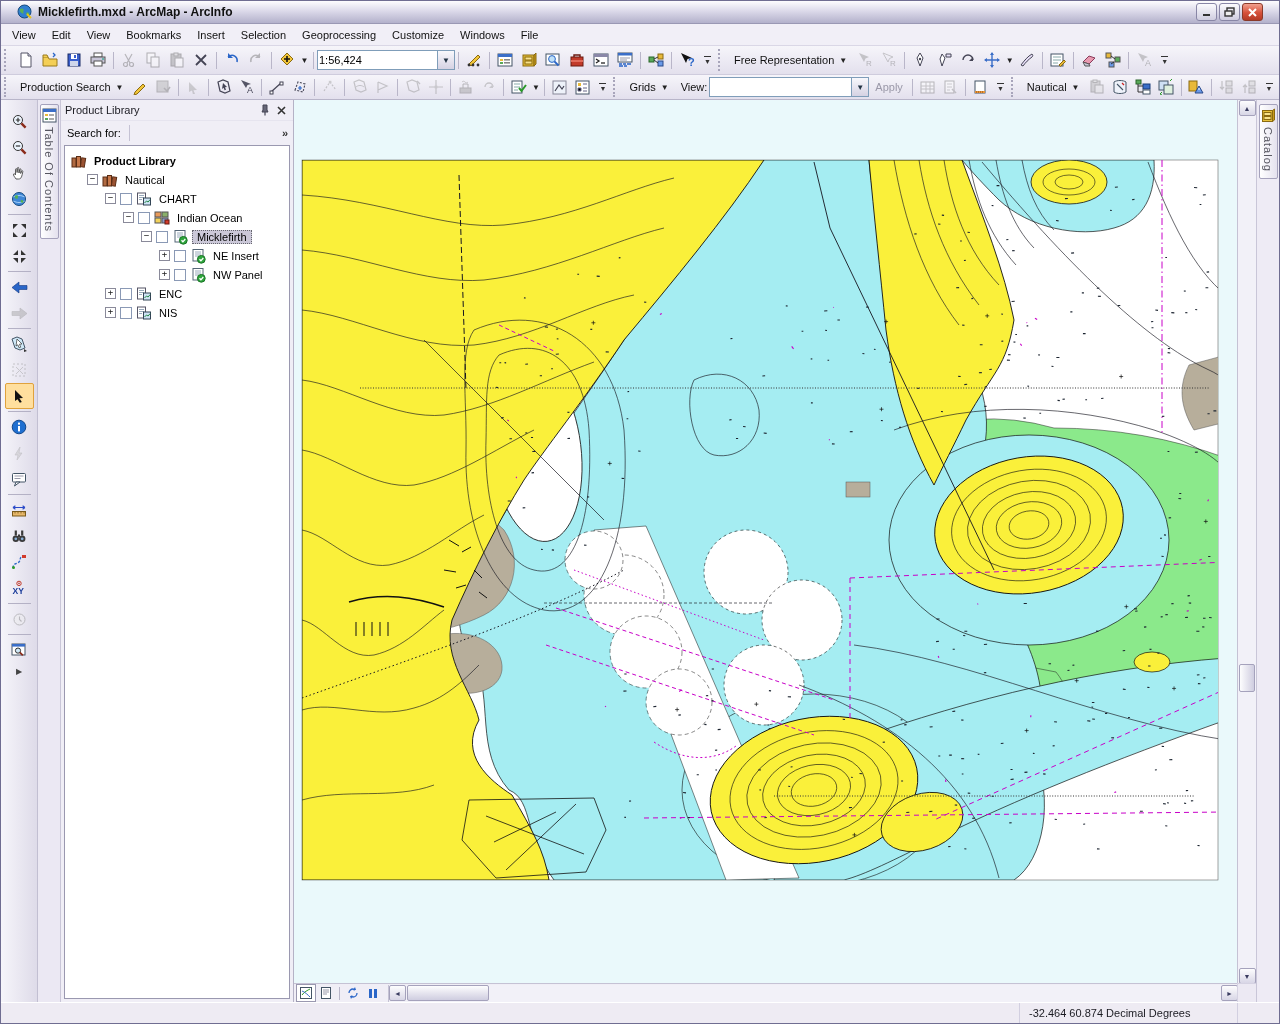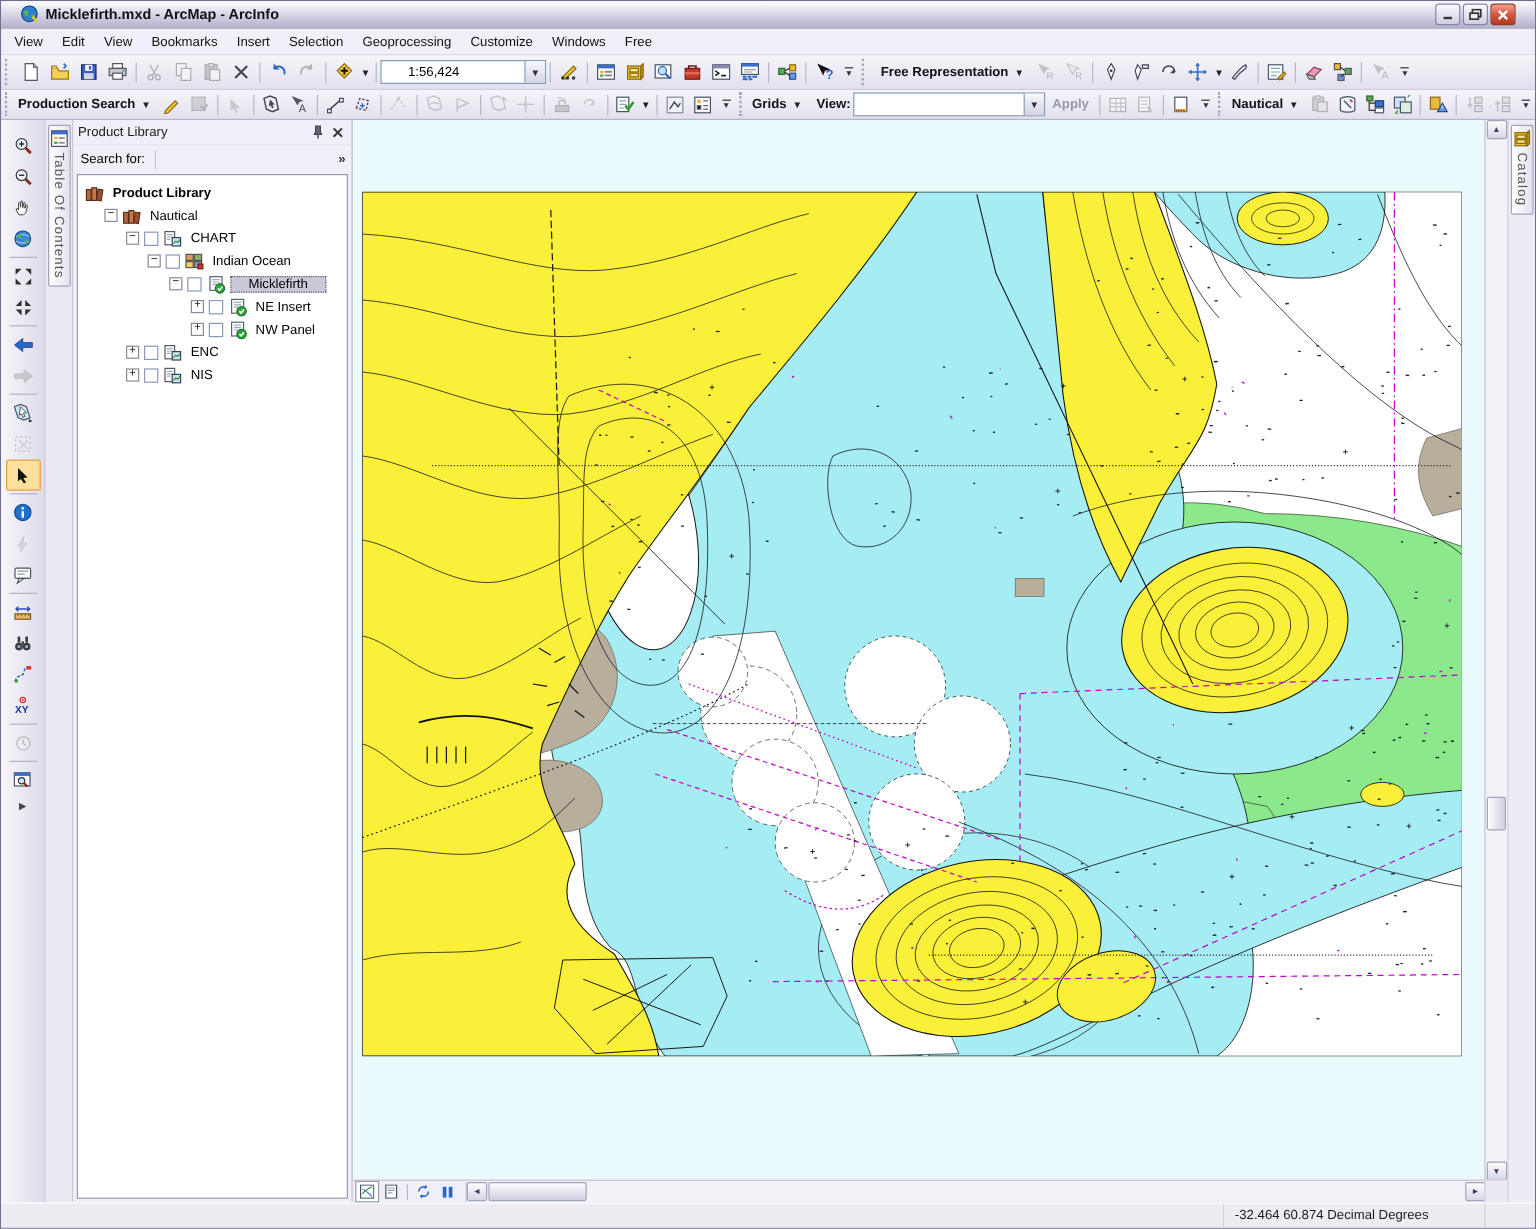--- a/index.html
+++ b/index.html
@@ -19,24 +19,24 @@
 .r1{height:28px}
 .r2{height:24px;border-top:1px solid #cfccdd;border-bottom:1px solid #b8b5c9}
 .grip{width:5px;height:80%;border-left:2px dotted #a8a5bb;margin:0 3px 0 2px}
 .tbtn{width:22px;height:22px;border:1px solid transparent;border-radius:2px;display:flex;align-items:center;justify-content:center;flex:none;position:relative}
 .r2 .tbtn{width:21px;height:20px}
 .sep{width:1px;height:17px;background:#b9b6c9;margin:0 3px;flex:none}
 .drop{width:11px;height:20px;display:flex;align-items:center;justify-content:center;font-size:8px;color:#222;flex:none}
 .ofl{width:13px;height:20px;display:flex;flex-direction:column;align-items:center;justify-content:center;color:#333;font-size:7px;margin:0 2px;flex:none}
 .ofl i{display:block;width:7px;border-top:1px solid #333;margin-bottom:1px}
 .combo{height:20px;background:#fff;border:1px solid #7f9db9;display:flex;align-items:center;box-sizing:border-box;flex:none}
-.combo .cval{flex:1;padding:0 22px;color:#000;overflow:hidden;white-space:nowrap}
+.combo .cval{flex:1;padding:0 1px;color:#000;overflow:hidden;white-space:nowrap}
 .combo .cbtn{width:17px;height:100%;background:linear-gradient(#f8f8fc,#d5d2e3);border-left:1px solid #7f9db9;display:flex;align-items:center;justify-content:center;font-size:8px;color:#234;box-sizing:border-box}
 .lblbtn{height:22px;display:flex;align-items:center;gap:5px;padding:0 6px;color:#111;flex:none;white-space:nowrap}
-.lblbtn b{font-weight:bold}
+.lblbtn b{font-weight:normal}
 .lblbtn .dar{font-size:8px;color:#222}
 .dis{filter:grayscale(1);opacity:.42}
 .graytxt{color:#9b99a9}
 .ic{display:block}
 
 .main{flex:1;display:flex;min-height:0;background:#e9e6f2}
 .toolstrip{width:36px;background:linear-gradient(90deg,#f6f5fa,#dedbe9);border-right:1px solid #c2bfd2;display:flex;flex-direction:column;align-items:center;padding-top:8px;flex:none}
 .tsb{width:27px;height:24px;display:flex;align-items:center;justify-content:center;border:1px solid transparent;border-radius:2px;flex:none}
 .tsb.active{background:#ffdf9e;border-color:#e0a23c}
 .tsep{width:23px;height:1px;background:#b4b1c5;margin:2px 0;flex:none}
@@ -50,21 +50,21 @@
 .pltitle{flex:1;color:#1b1b22}
 .hbtn{width:16px;height:15px;display:flex;align-items:center;justify-content:center;color:#333;font-size:11px}
 .searchrow{height:23px;display:flex;align-items:center;padding:0 6px;gap:8px;flex:none;border-top:1px solid #e6e4ef}
 .srsep{width:1px;height:16px;background:#c5c2d4}
 .chev{margin-left:auto;font-weight:bold;color:#333;letter-spacing:-1px}
 .tree{flex:1;margin:1px 3px 3px 3px;background:#fff;border:1px solid #9a98b0;padding-top:5px;overflow:hidden}
 .trow{height:19px;display:flex;align-items:center;gap:4px;white-space:nowrap}
 .texp{width:9px;height:9px;border:1px solid #8a8a9a;background:#fff;font-size:9px;line-height:7px;text-align:center;color:#222;flex:none;font-family:"DejaVu Sans Mono",monospace}
 .tcheck{width:12px;height:12px;border:1px solid #8a99b5;background:#fff;flex:none;box-sizing:border-box}
 .tlabel{padding:1px 3px;color:#000}
-.sel .tlabel{background:#cbc8d8;border:1px dotted #66666e;padding:0 14px}
+.sel .tlabel{background:#cbc8d8;border:1px dotted #66666e;padding:0 4px}
 .bold{font-weight:bold}
 .ticon{width:16px;height:16px;flex:none}
 
 .maparea{flex:1;position:relative;background:#eaf9fb;min-width:0}
 #chartsvg{position:absolute;left:0;top:0}
 .mapbottom{position:absolute;left:0;right:18px;bottom:0;height:18px;background:#f0eef6;border-top:1px solid #c5c2d4;display:flex;align-items:center;padding-left:2px}
 .mbtn{width:18px;height:16px;display:flex;align-items:center;justify-content:center;border:1px solid transparent;flex:none}
 .mbtn.pressed{border-color:#9a98b0;background:#fff}
 .msep{width:1px;height:13px;background:#b9b6c9;margin:0 3px}
 .hscroll{flex:1;height:17px;background:#f2f1f8;border-left:1px solid #c5c2d4;display:flex;align-items:center;margin-left:5px}
@@ -117,21 +117,21 @@
   <div class="menubar">
     <span class="mi">View</span>
     <span class="mi">Edit</span>
     <span class="mi">View</span>
     <span class="mi">Bookmarks</span>
     <span class="mi">Insert</span>
     <span class="mi">Selection</span>
     <span class="mi">Geoprocessing</span>
     <span class="mi">Customize</span>
     <span class="mi">Windows</span>
-    <span class="mi">Free</span>
+    <span class="mi">File</span>
   </div>
 
   <div class="tbrow r1">
     <span class="grip"></span>
     <span class="tbtn">
         <svg class="ic" width="16" height="16">
           <path d="M3 1h7l3 3v11H3z" fill="#fff" stroke="#556"></path>
           <path d="M10 1v3h3" fill="#dde" stroke="#556"></path>
         </svg>
       </span>

